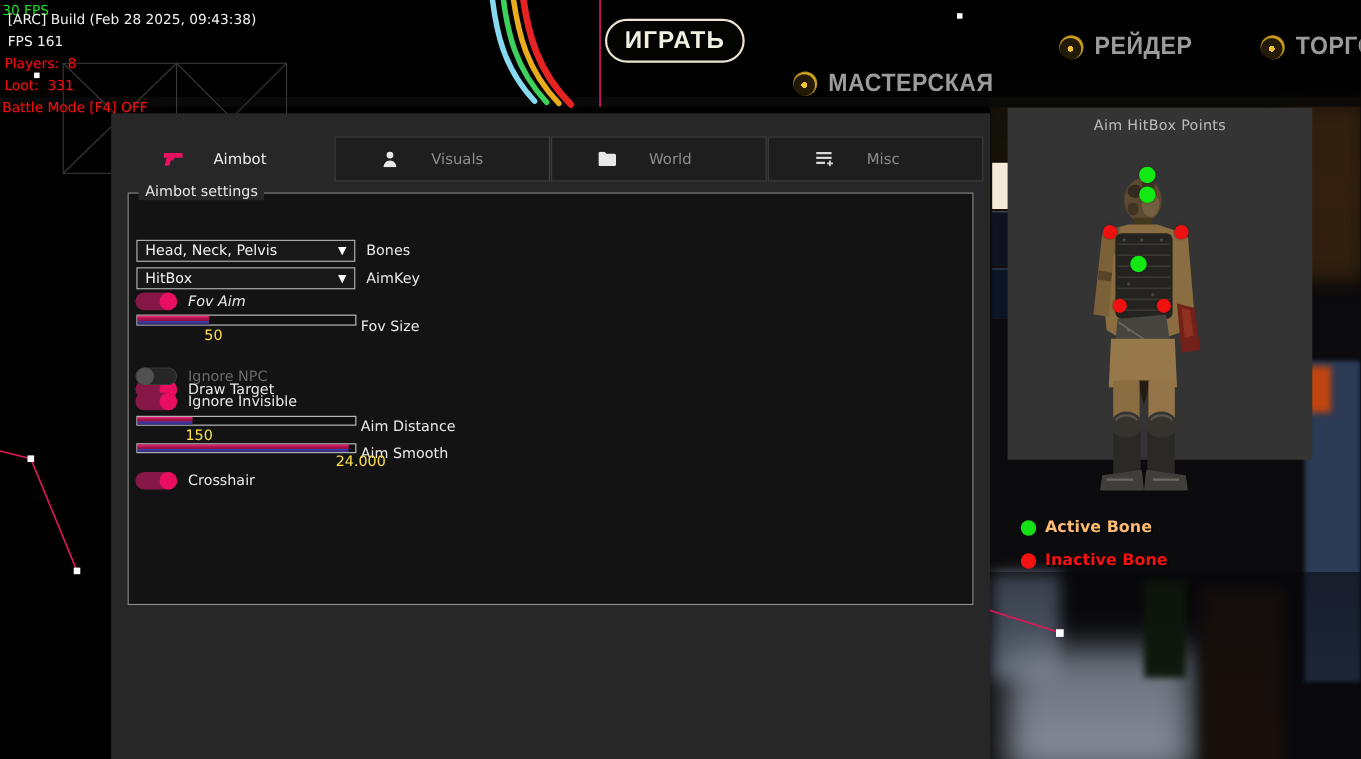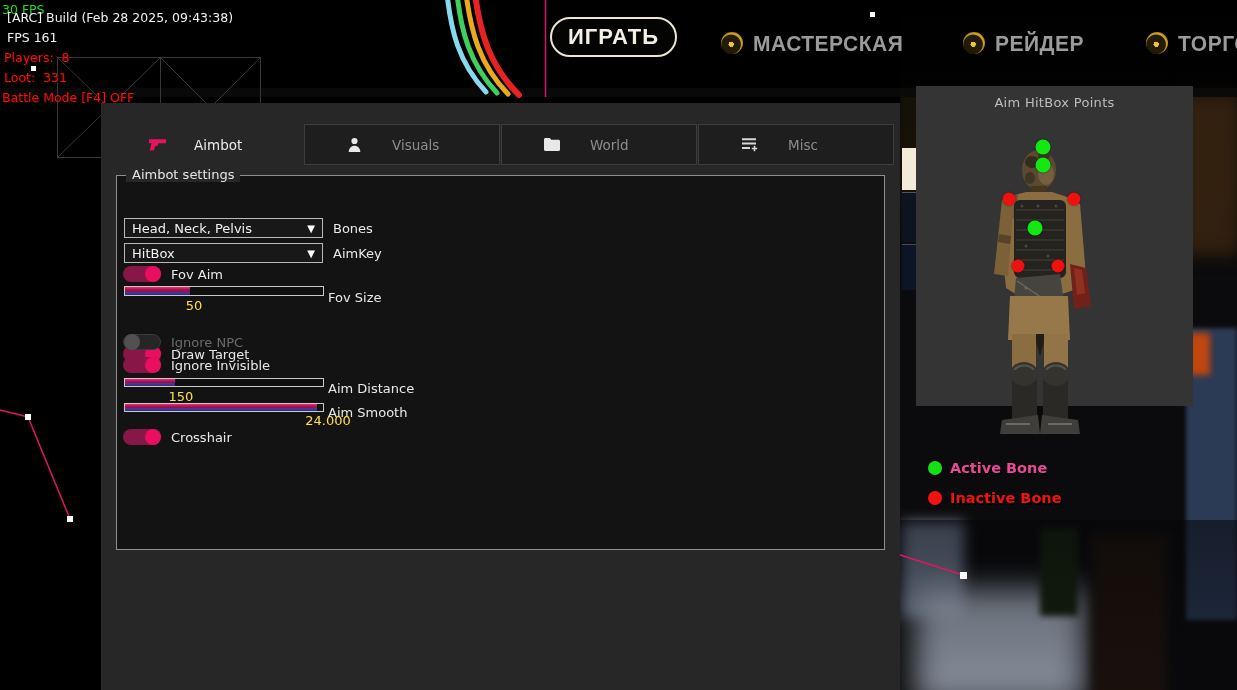--- a/index.html
+++ b/index.html
@@ -80,21 +80,21 @@
     display:flex; align-items:center; justify-content:space-between; cursor:pointer; }
   .dd-arrow { font-size:10px; color:#ffffff; }
   .dd-side-label { position:absolute; left:216px; font-size:13px; color:#e9e9e9; }
   .slider { position:absolute; left:7px; width:200px; height:10px; background:#101010;
     border:1px solid #c9c9c9; cursor:pointer; }
   .slider .fill { height:100%;
     background:linear-gradient(180deg,#ef2f7d 0%, #b2124f 30%, #8e1144 55%, #4539a0 62%, #352b7e 100%); }
   .slider-value { position:absolute; font-size:13px; color:#fde047; text-align:center; }
   .slider-side-label { position:absolute; left:211px; font-size:13px; color:#e9e9e9; white-space:nowrap; }
   
-  .hitbox-panel { position:absolute; left:916px; top:86px; width:277px; height:320px;
+  .hitbox-panel { position:absolute; left:916px; top:98px; width:277px; height:320px;
     background:#343434; z-index:5; }
   .hitbox-title { position:absolute; top:9px; width:100%; text-align:center;
     font-size:13px; color:#bdbdbd; letter-spacing:.3px; }
   .model-svg { position:absolute; left:70px; top:62px; }
   .bone-layer { position:absolute; left:0; top:0; width:100%; height:100%; }
   .bone-dot { position:absolute; border-radius:50%; transform:translate(-50%,-50%); }
   .bone-dot.active { width:15px; height:15px; background:#12e812; box-shadow:0 0 2px rgba(0,0,0,.5); }
   .bone-dot.inactive { width:13px; height:13px; background:#f01010; box-shadow:0 0 2px rgba(0,0,0,.5); }
   .legend-row { position:absolute; left:12px; display:flex; align-items:center; gap:8px; }
   .legend-dot { width:14px; height:14px; border-radius:50%; }
@@ -159,21 +159,21 @@
 <div class="hud hud-green" style="left:2px; top:2px;">30 FPS</div>
 <div class="hud hud-white" style="left:7px; top:10px;">[ARC] Build (Feb 28 2025, 09:43:38)</div>
 <div class="hud hud-white" style="left:7px; top:30px;">FPS 161</div>
 <div class="hud hud-red" style="left:4px; top:50px;">Players:  8</div>
 <div class="hud hud-red" style="left:4px; top:70px;">Loot:  331</div>
 <div class="hud hud-red" style="left:2px; top:90px;">Battle Mode [F4] OFF</div>
 
 <div class="play-btn">
   <span>ИГРАТЬ</span>
 </div>
-<div class="nav-item" style="left:721px;">
+<div class="nav-item" style="left:721px;margin-top:33px;">
   <span class="coin"></span>
   <span class="nav-label">МАСТЕРСКАЯ</span>
 </div>
 <div class="nav-item" style="left:963px;">
   <span class="coin"></span>
   <span class="nav-label">РЕЙДЕР</span>
 </div>
 <div class="nav-item" style="left:1146px;">
   <span class="coin"></span>
   <span class="nav-label">ТОРГО</span>
@@ -236,21 +236,21 @@
     </div>
 
     <div class="row" style="top:67px;">
       <div class="dropdown">
         <span>HitBox</span>
         <span class="dd-arrow">▼</span>
       </div>
       <span class="dd-side-label" style="top:3px;">AimKey</span>
     </div>
 
-    <div class="row" style="top:90px;">
+    <div class="row" style="top:90px;font-style:italic;">
       <div class="toggle on">
           <div class="knob"></div>
         </div>
       <span class="ctl-label">Fov Aim</span>
     </div>
 
     <div class="row" style="top:110px;">
       <div class="slider">
         <div class="fill" style="width: 33%;"></div>
       </div>
@@ -365,19 +365,19 @@
       <div class="bone-dot active" style="left: 45.8%; top: 24.8%;"></div>
       <div class="bone-dot active" style="left: 43%; top: 44.4%;"></div>
       <div class="bone-dot inactive" style="left: 33.6%; top: 35.4%;"></div>
       <div class="bone-dot inactive" style="left: 57%; top: 35.4%;"></div>
       <div class="bone-dot inactive" style="left: 36.8%; top: 56.2%;"></div>
       <div class="bone-dot inactive" style="left: 51.3%; top: 56.2%;"></div>
     </div>
 
   <div class="legend-row" style="top:374px;">
     <span class="legend-dot" style="background: rgb(21, 224, 21);"></span>
-    <span class="legend-label" style="color: #ec4899;">Active Bone</span>
+    <span class="legend-label" style="color: #fdba74;">Active Bone</span>
   </div>
   <div class="legend-row" style="top:404px;">
     <span class="legend-dot" style="background: rgb(243, 18, 18);"></span>
     <span class="legend-label" style="color: rgb(243, 18, 18);">Inactive Bone</span>
   </div>
 </div>
 
 </body></html>

